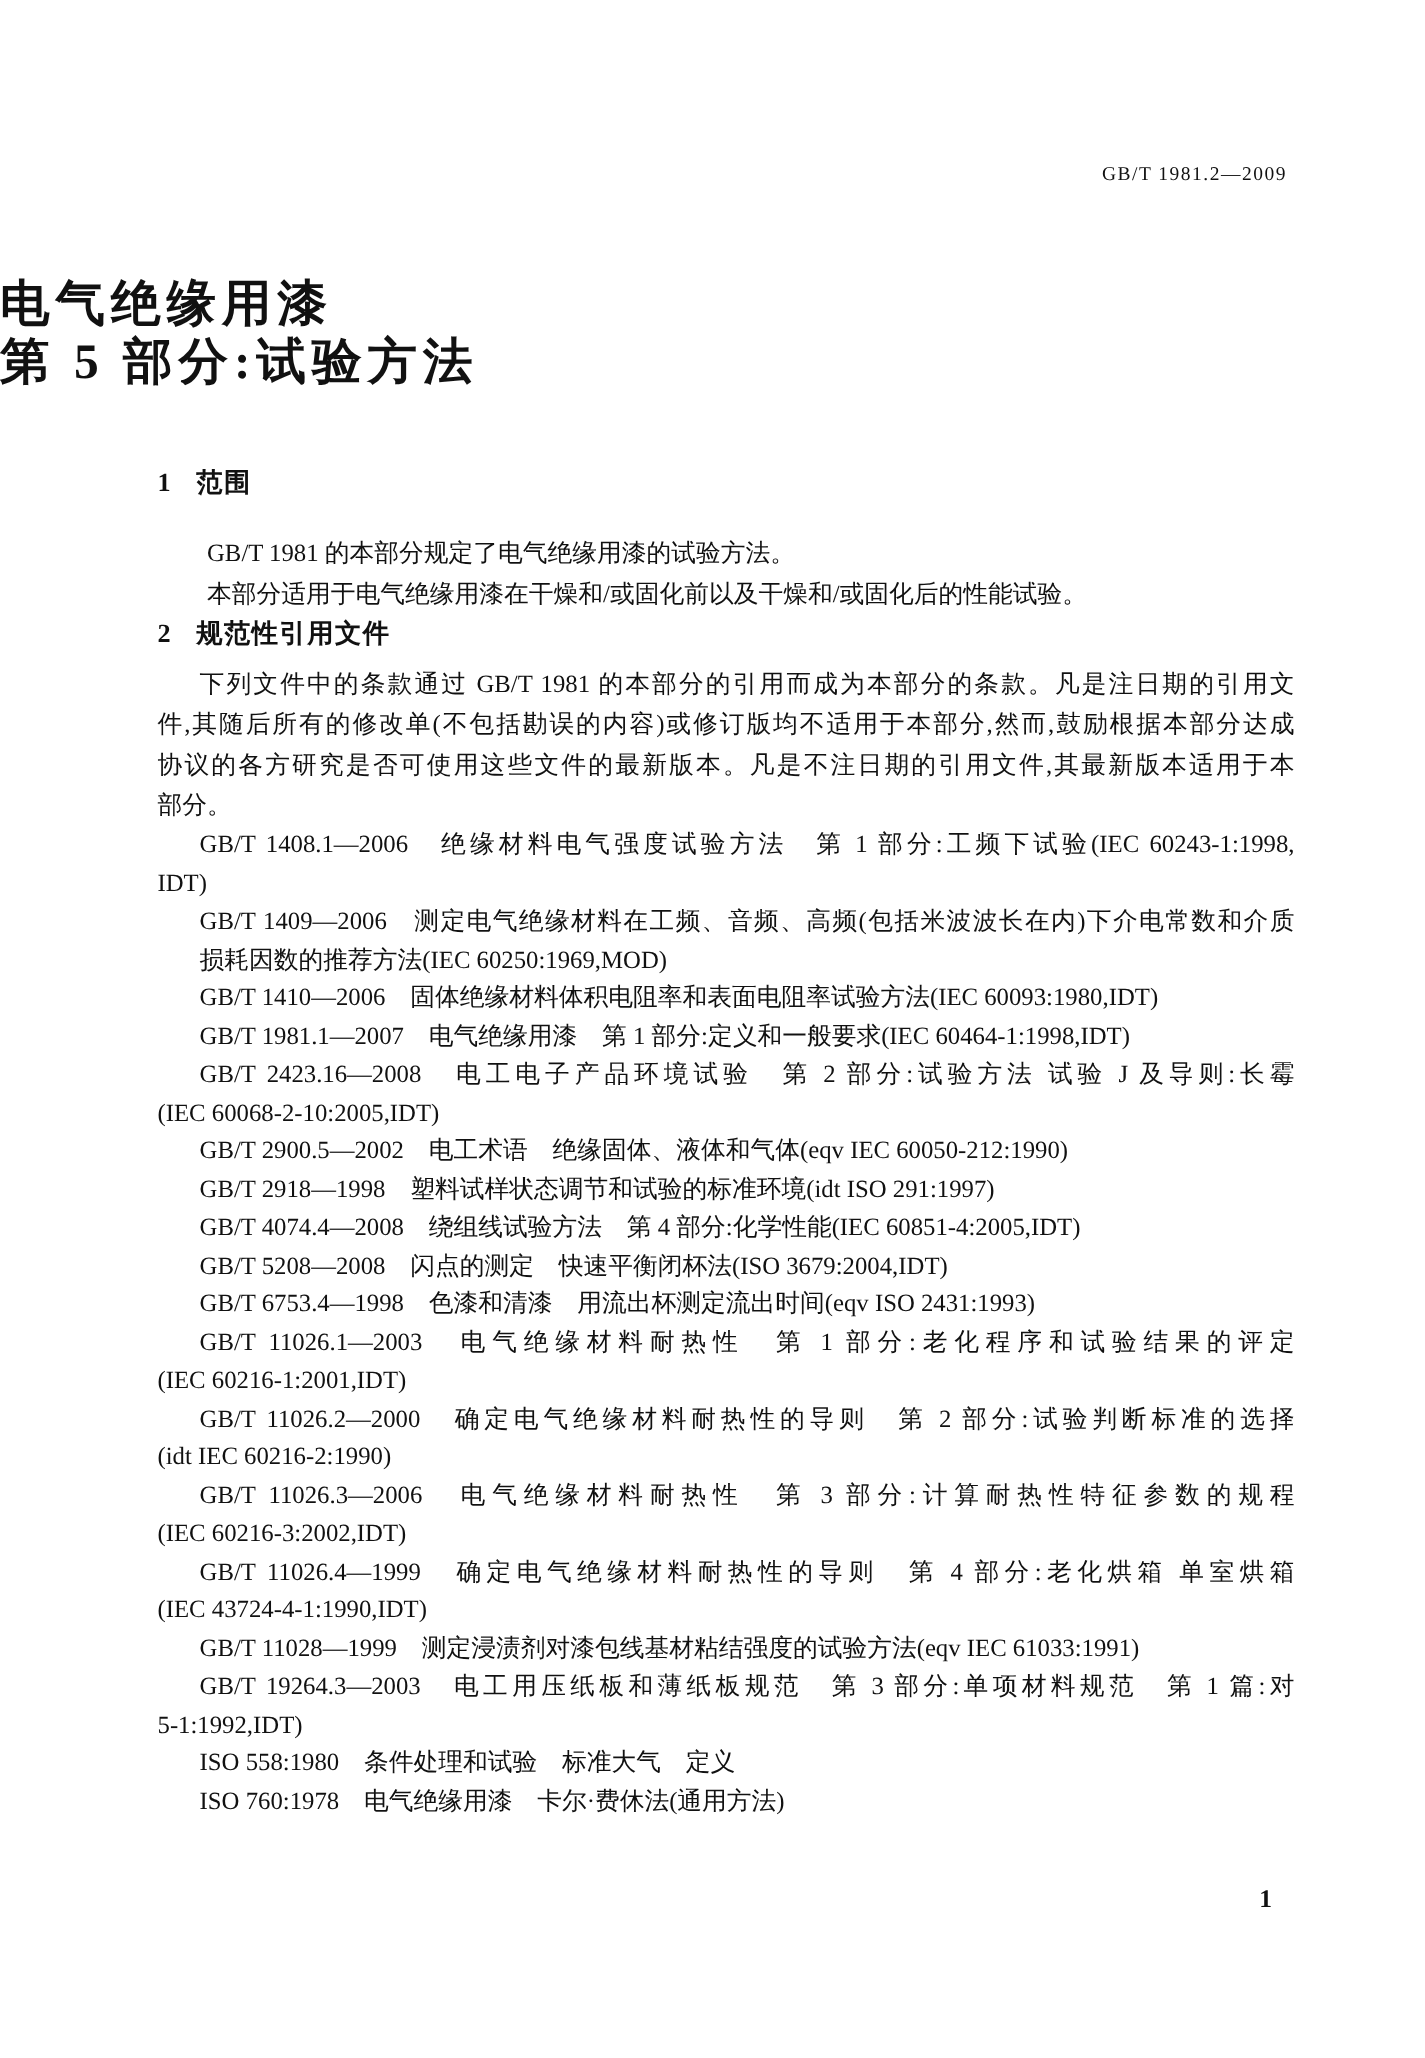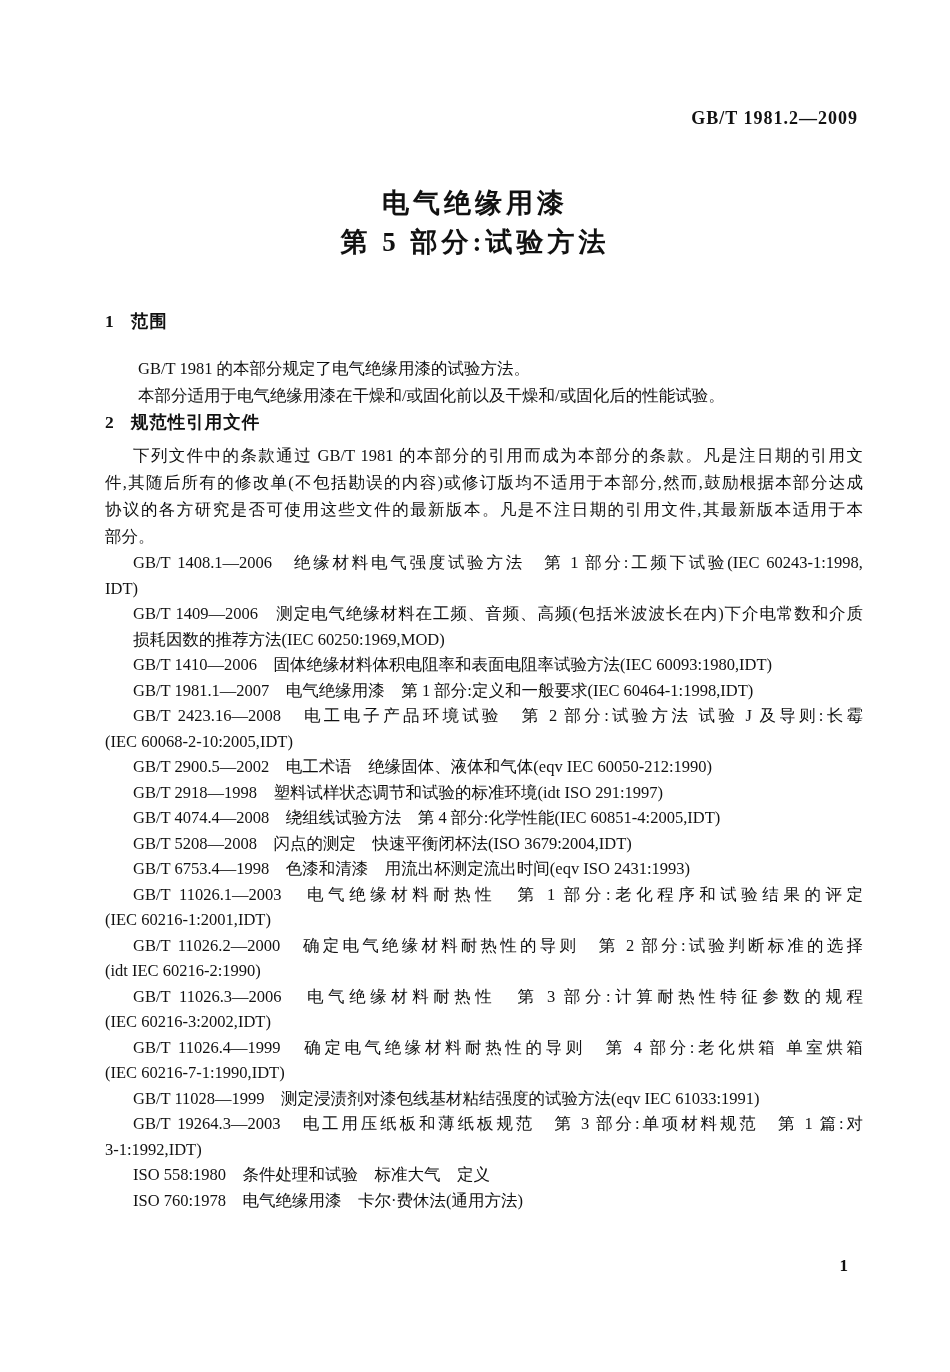--- a/index.html
+++ b/index.html
@@ -7,26 +7,26 @@
     position:relative;
     width:950px;height:1372px;
     margin:0 auto;
     background:#ffffff;
     color:#111;
     font-family:"Liberation Serif","DejaVu Serif",serif;
     overflow:hidden;
   }
   .doc-header{
     position:absolute;top:108px;right:92px;
-    font-size:18px;font-weight:bold;letter-spacing:1px;
+    font-size:13px;font-weight:normal;letter-spacing:1px;
   }
   .title-block{
     position:absolute;top:184px;left:0;width:100%;
-    text-align:center;font-weight:bold;
-    font-size:27px;line-height:39px;letter-spacing:4px;
+    text-align:left;font-weight:bold;
+    font-size:33px;line-height:39px;letter-spacing:4px;
   }
   .content{
     position:absolute;top:308px;left:105px;width:758px;
     font-size:16.5px;line-height:26.5px;
   }
   .sec-heading{
     font-size:17.5px;font-weight:bold;margin:0;
     line-height:26.5px;letter-spacing:1px;
   }
   .sec-heading .sec-num{display:inline-block;margin-right:16px;font-weight:bold;}
@@ -91,24 +91,24 @@
         <div class="line indent">GB/T 4074.4—2008　绕组线试验方法　第 4 部分:化学性能(IEC 60851-4:2005,IDT)</div>
         <div class="line indent">GB/T 5208—2008　闪点的测定　快速平衡闭杯法(ISO 3679:2004,IDT)</div>
         <div class="line indent">GB/T 6753.4—1998　色漆和清漆　用流出杯测定流出时间(eqv ISO 2431:1993)</div>
         <div class="line indent justify">GB/T 11026.1—2003　电气绝缘材料耐热性　第 1 部分:老化程序和试验结果的评定</div>
         <div class="line">(IEC 60216-1:2001,IDT)</div>
         <div class="line indent justify">GB/T 11026.2—2000　确定电气绝缘材料耐热性的导则　第 2 部分:试验判断标准的选择</div>
         <div class="line">(idt IEC 60216-2:1990)</div>
         <div class="line indent justify">GB/T 11026.3—2006　电气绝缘材料耐热性　第 3 部分:计算耐热性特征参数的规程</div>
         <div class="line">(IEC 60216-3:2002,IDT)</div>
         <div class="line indent justify">GB/T 11026.4—1999　确定电气绝缘材料耐热性的导则　第 4 部分:老化烘箱 单室烘箱</div>
-        <div class="line">(IEC 60216-7-1:1990,IDT)</div>
+        <div class="line">(IEC 43724-4-1:1990,IDT)</div>
         <div class="line indent">GB/T 11028—1999　测定浸渍剂对漆包线基材粘结强度的试验方法(eqv IEC 61033:1991)</div>
         <div class="line indent justify">GB/T 19264.3—2003　电工用压纸板和薄纸板规范　第 3 部分:单项材料规范　第 1 篇:对</div>
-        <div class="line">3-1:1992,IDT)</div>
+        <div class="line">5-1:1992,IDT)</div>
         <div class="line indent">ISO 558:1980　条件处理和试验　标准大气　定义</div>
         <div class="line indent">ISO 760:1978　电气绝缘用漆　卡尔·费休法(通用方法)</div>
       </div>
 
   </div>
 
   <div class="page-number">1</div>
 
 </div>
 

